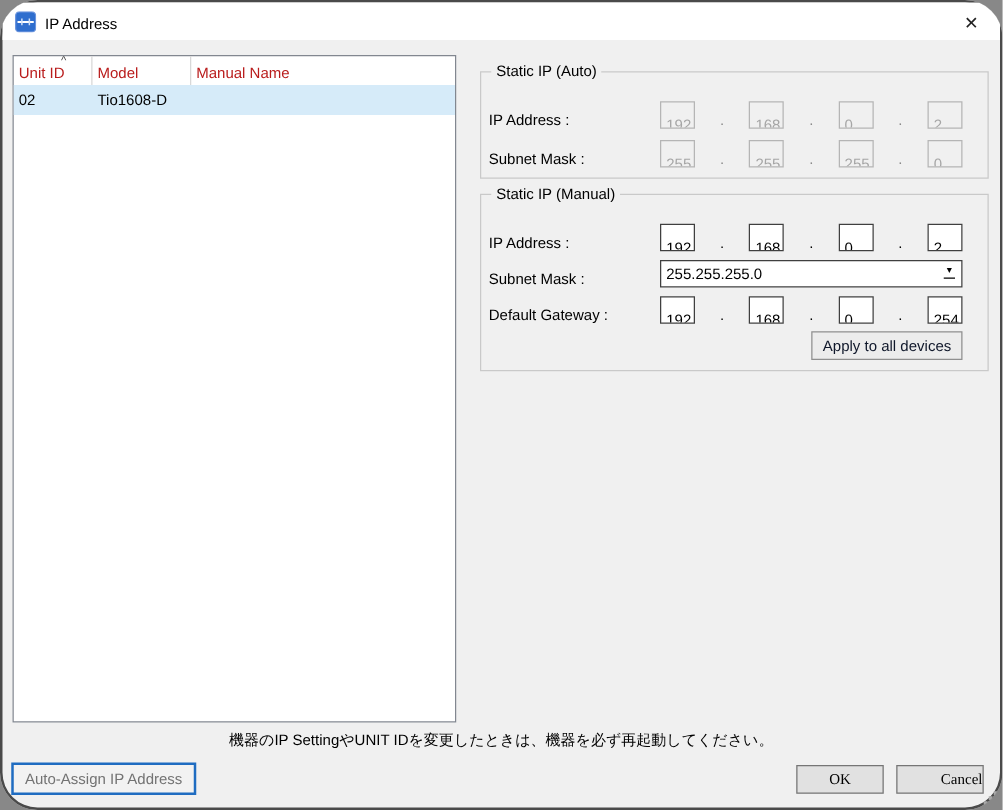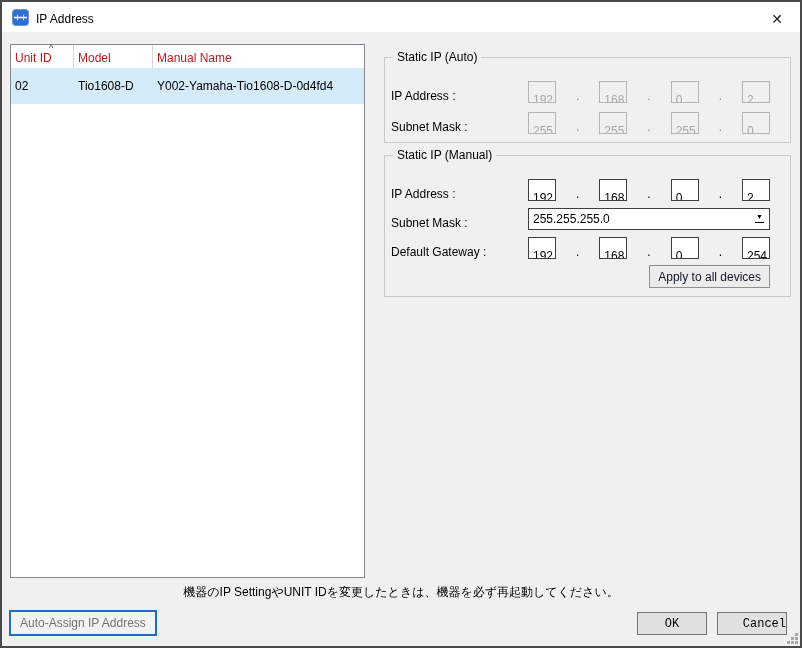--- a/index.html
+++ b/index.html
@@ -5,21 +5,21 @@
   * { margin:0; padding:0; box-sizing:border-box; }
   body {
     font-family: "Liberation Sans", "DejaVu Sans", sans-serif;
     background:#888;
   }
   .window {
     position:relative; width:802px; height:648px;
     background:#f0f0f0;
     box-shadow: inset 0 0 0 2px #4a4a4a;
     overflow:hidden;
-    font-size:12px; color:#000;
+    font-size:12px; color:#000;border-radius:30px;
   }
   
   .titlebar {
     position:absolute; left:2px; top:2px; width:798px; height:30px;
     background:#ffffff;
   }
   .app-icon { position:absolute; left:10px; top:7px; width:17px; height:17px; }
   .title-text {
     position:absolute; left:34px; top:2px; height:30px; line-height:30px;
     font-size:12px; color:#000;
@@ -40,21 +40,21 @@
     display:flex; align-items:flex-end; padding:0 0 3px 4px;
     border-right:1px solid #d8d8d8; color:#b91c1c; cursor:pointer;
   }
   .tbl-header .c1 { width:63px; }
   .tbl-header .c2 { width:79px; }
   .tbl-header .c3 { flex:1; border-right:none; }
   .sort-ind {
     position:absolute; left:33px; top:-1px; width:14px; text-align:center;
     font-size:9px; color:#444; line-height:9px;
   }
-  .tbl-row { display:flex; height:36px; background:#d6ebf9; cursor:pointer; }
+  .tbl-row { display:flex; height:24px; background:#d6ebf9; cursor:pointer; }
   .tbl-row .cell { display:flex; align-items:center; padding-left:4px; }
   .tbl-row .c1 { width:63px; }
   .tbl-row .c2 { width:79px; }
   .tbl-row .c3 { flex:1; }
   
   .groupbox {
     position:absolute; left:384px; width:407px;
     border:1px solid #c9c9c9;
   }
   .groupbox.auto   { top:57px;  height:86px; }
@@ -97,21 +97,21 @@
     font-size:12px; color:#000;
   }
   .auto-assign-btn {
     position:absolute; left:9px; top:610px; height:26px; padding:0 9px;
     background:#f2f2f2; border:2px solid #1f6cc1; font-size:12px; color:#737373;
     font-family:"Liberation Sans","DejaVu Sans",sans-serif; cursor:pointer;
   }
   .ok-btn, .cancel-btn {
     position:absolute; top:612px; width:70px; height:23px;
     background:#e1e1e1; border:1px solid #757575; font-size:12px; color:#000;
-    font-family:Liberation Mono, monospace; cursor:pointer;
+    font-family:Liberation Serif, serif; cursor:pointer;
   }
   .ok-btn { left:637px; }
   .cancel-btn { left:717px;text-align:right; }
   
   .grip { position:absolute; right:4px; bottom:4px; width:14px; height:14px; cursor:nwse-resize; }
   .grip i { position:absolute; width:3px; height:3px; background:#a9a9a9; }
   .grip .d1 { right:0; bottom:8px; }
   .grip .d2 { right:4px; bottom:4px; } .grip .d3 { right:0; bottom:4px; }
   .grip .d4 { right:8px; bottom:0; }  .grip .d5 { right:4px; bottom:0; } .grip .d6 { right:0; bottom:0; }
 </style>
@@ -135,21 +135,20 @@
   <div class="device-table">
     <div class="tbl-header">
       <div class="cell c1">Unit ID</div>
       <div class="cell c2">Model</div>
       <div class="cell c3">Manual Name</div>
       <span class="sort-ind">^</span>
     </div>
     <div class="tbl-row">
       <div class="cell c1">02</div>
       <div class="cell c2">Tio1608-D</div>
-      <div class="cell c3">Y002-Yamaha-Tio1608-D-0d4fd4</div>
     </div>
   </div>
 
   <div class="groupbox auto">
     <span class="group-legend">Static IP (Auto)</span>
     <div class="iprow" style="top:23px">
       <span class="lbl">IP Address :</span>
       <input class="octet disabled" disabled="" value="192" style="">
       <span class="dotsep dim">.</span>
       <input class="octet disabled" disabled="" value="168" style="">

